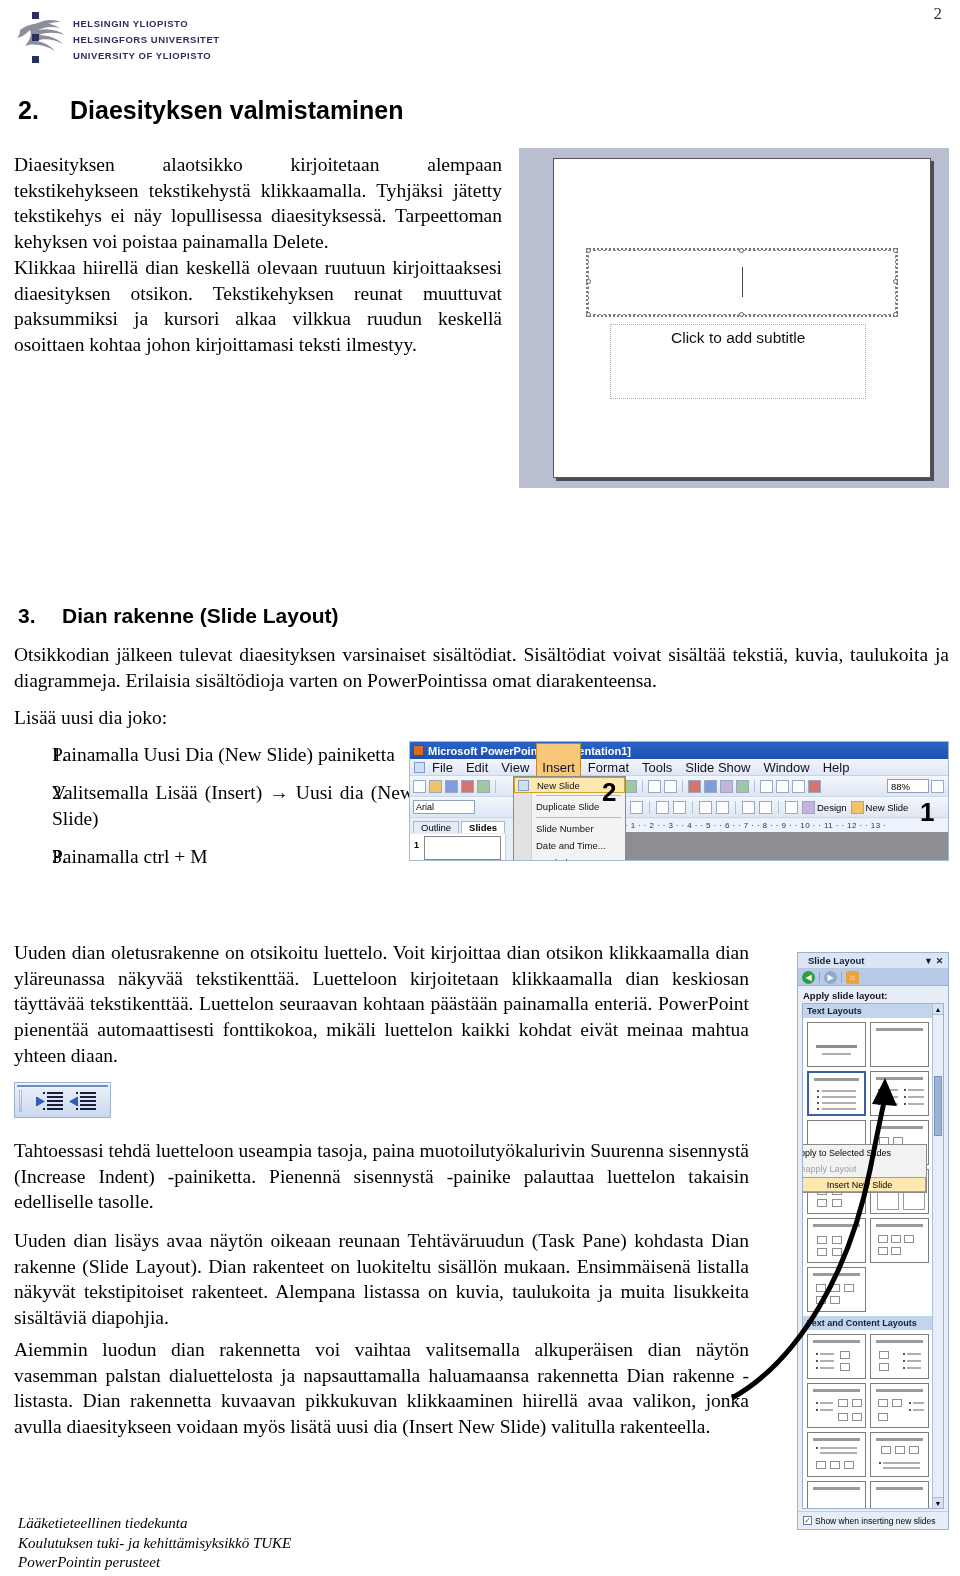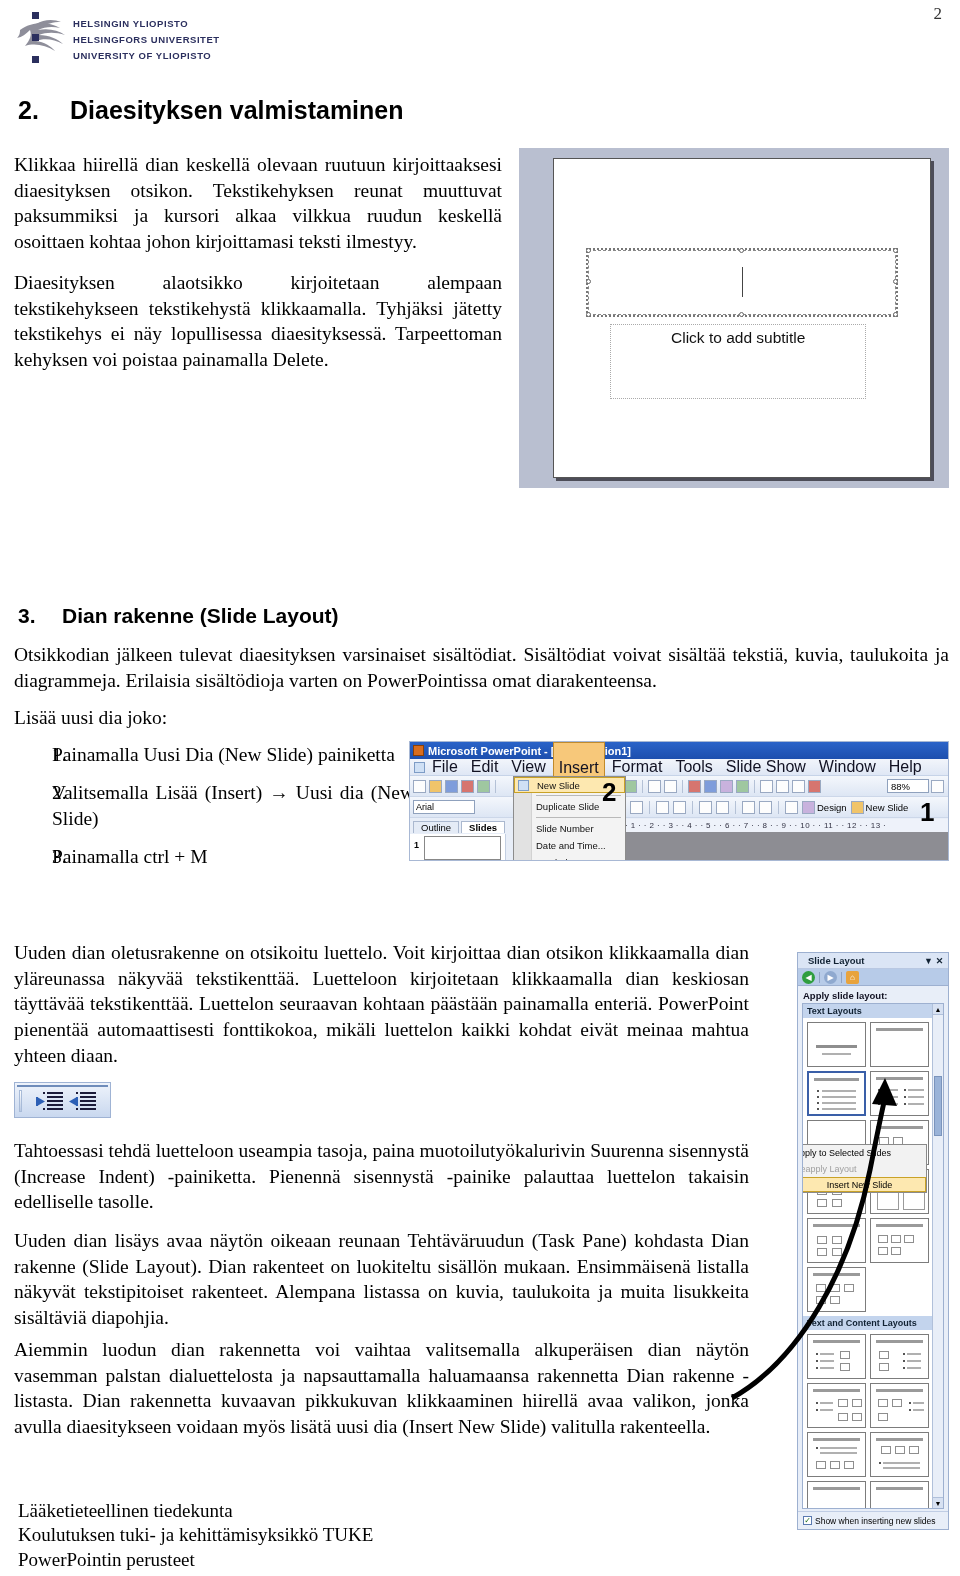--- a/index.html
+++ b/index.html
@@ -117,21 +117,21 @@
     border:1px solid #a8b8d4;
   }
   .pp-title {
     height:17px; background:linear-gradient(#2a63c8,#1d4fae);
     color:#fff; font-size:11px; font-weight:bold;
     display:flex; align-items:center; gap:4px; padding-left:3px;
   }
   .pp-title .ico { width:11px; height:11px; background:#d86d1f; border:1px solid #8a3f08; flex:none; }
   .pp-menubar {
     height:17px; background:linear-gradient(#f2f5fb,#dfe7f5);
-    display:flex; align-items:center; font-size:16px; color:#112; gap:1px; padding-left:4px;
+    display:flex; align-items:center; font-size:13px; color:#112; gap:1px; padding-left:4px;
     border-bottom:1px solid #c6d3e8;
   }
   .pp-menubar .mi { padding:1px 6px; white-space:nowrap; }
   .pp-menubar .mi.active { background:#f7c87a; border:1px solid #c08a2c; border-bottom:none; padding:16px 5px; }
   .pp-toolbar {
     height:21px; background:linear-gradient(#f4f7fc,#dde6f4);
     display:flex; align-items:center; padding-left:3px; gap:3px;
     border-bottom:1px solid #ccd7e9;
   }
   .tb-btn { width:13px; height:13px; border:1px solid #9aa9c2; background:#fff; flex:none; }
@@ -248,21 +248,21 @@
 
   
   #arrow-svg { position:absolute; left:620px; top:980px; width:330px; height:430px; pointer-events:none; z-index:8; }
 
   
   .pane-edge { position:absolute; left:-16px; top:0; width:16px; bottom:0; background:#dbe5f5; border-right:1px solid #aebdd8; }
 
   
   #footer {
     position:absolute; left:18px; bottom:4px;
-    font-size:19px; line-height:1.28;
+    font-size:15px; line-height:1.28;font-style:italic;
   }
 </style>
 </head>
 <body>
 
 <div class="page-number">2</div>
 
 <div class="uni-header">
   <div class="uni-logo">
     <svg width="185" height="62" viewBox="0 0 185 62">
@@ -281,22 +281,22 @@
     <div>UNIVERSITY OF YLIOPISTO</div>
   </div>
 </div>
 
 <div class="sec-head" id="sec2-title">
   <span class="num">2.</span>
   <span>Diaesityksen valmistaminen</span>
 </div>
 
 <div id="sec2-text">
+  <p class="body last">Diaesityksen alaotsikko kirjoitetaan alempaan tekstikehykseen tekstikehystä klikkaamalla. Tyhjäksi jätetty tekstikehys ei näy lopullisessa diaesityksessä. Tarpeettoman kehyksen voi poistaa painamalla Delete.</p>
   <p class="body">Klikkaa hiirellä dian keskellä olevaan ruutuun kirjoittaaksesi diaesityksen otsikon. Tekstikehyksen reunat muuttuvat paksummiksi ja kursori alkaa vilkkua ruudun keskellä osoittaen kohtaa johon kirjoittamasi teksti ilmestyy.</p>
-  <p class="body last">Diaesityksen alaotsikko kirjoitetaan alempaan tekstikehykseen tekstikehystä klikkaamalla. Tyhjäksi jätetty tekstikehys ei näy lopullisessa diaesityksessä. Tarpeettoman kehyksen voi poistaa painamalla Delete.</p>
 </div>
 
 <div id="slide-mock">
   <div class="inner">
     <div class="ph-title">
       <span class="handle h-tl"></span>
         <span class="handle h-tc"></span>
         <span class="handle h-tr"></span>
       <span class="handle h-ml"></span>
         <span class="handle h-mr"></span>

